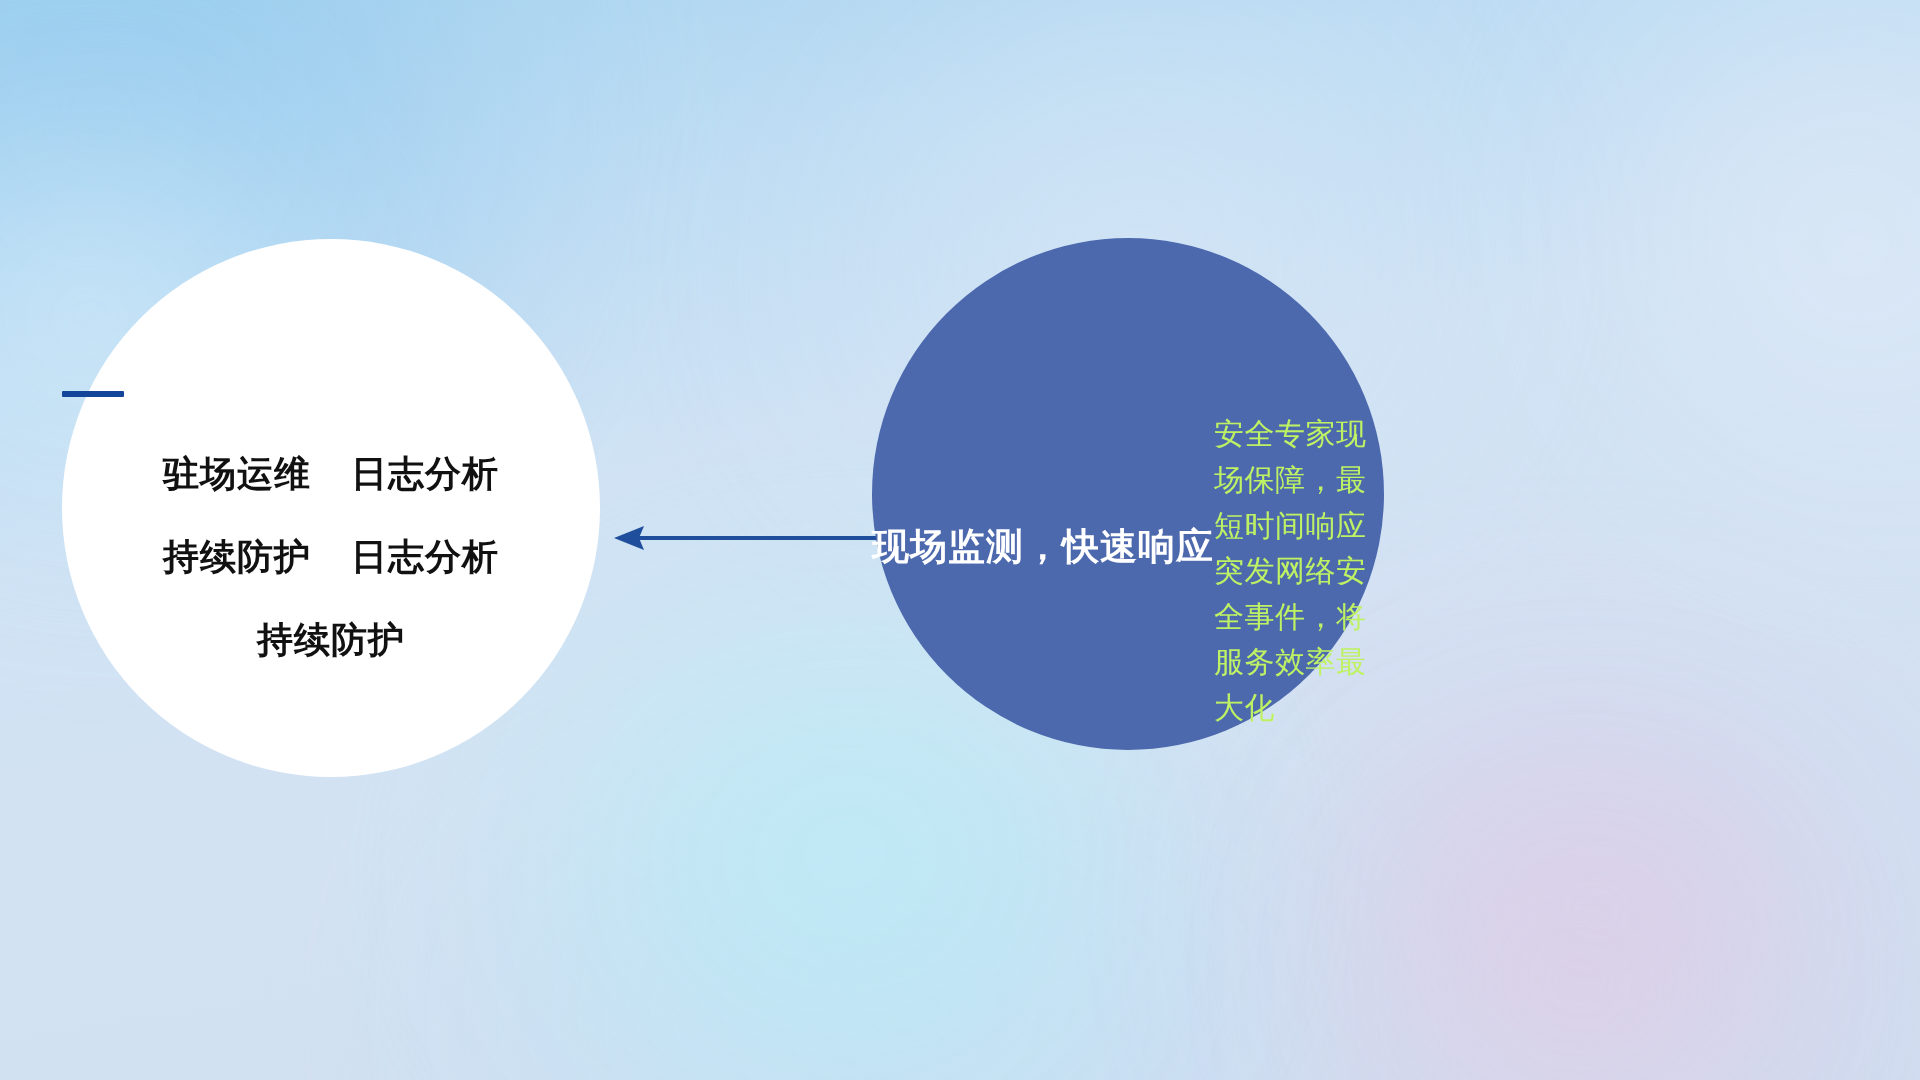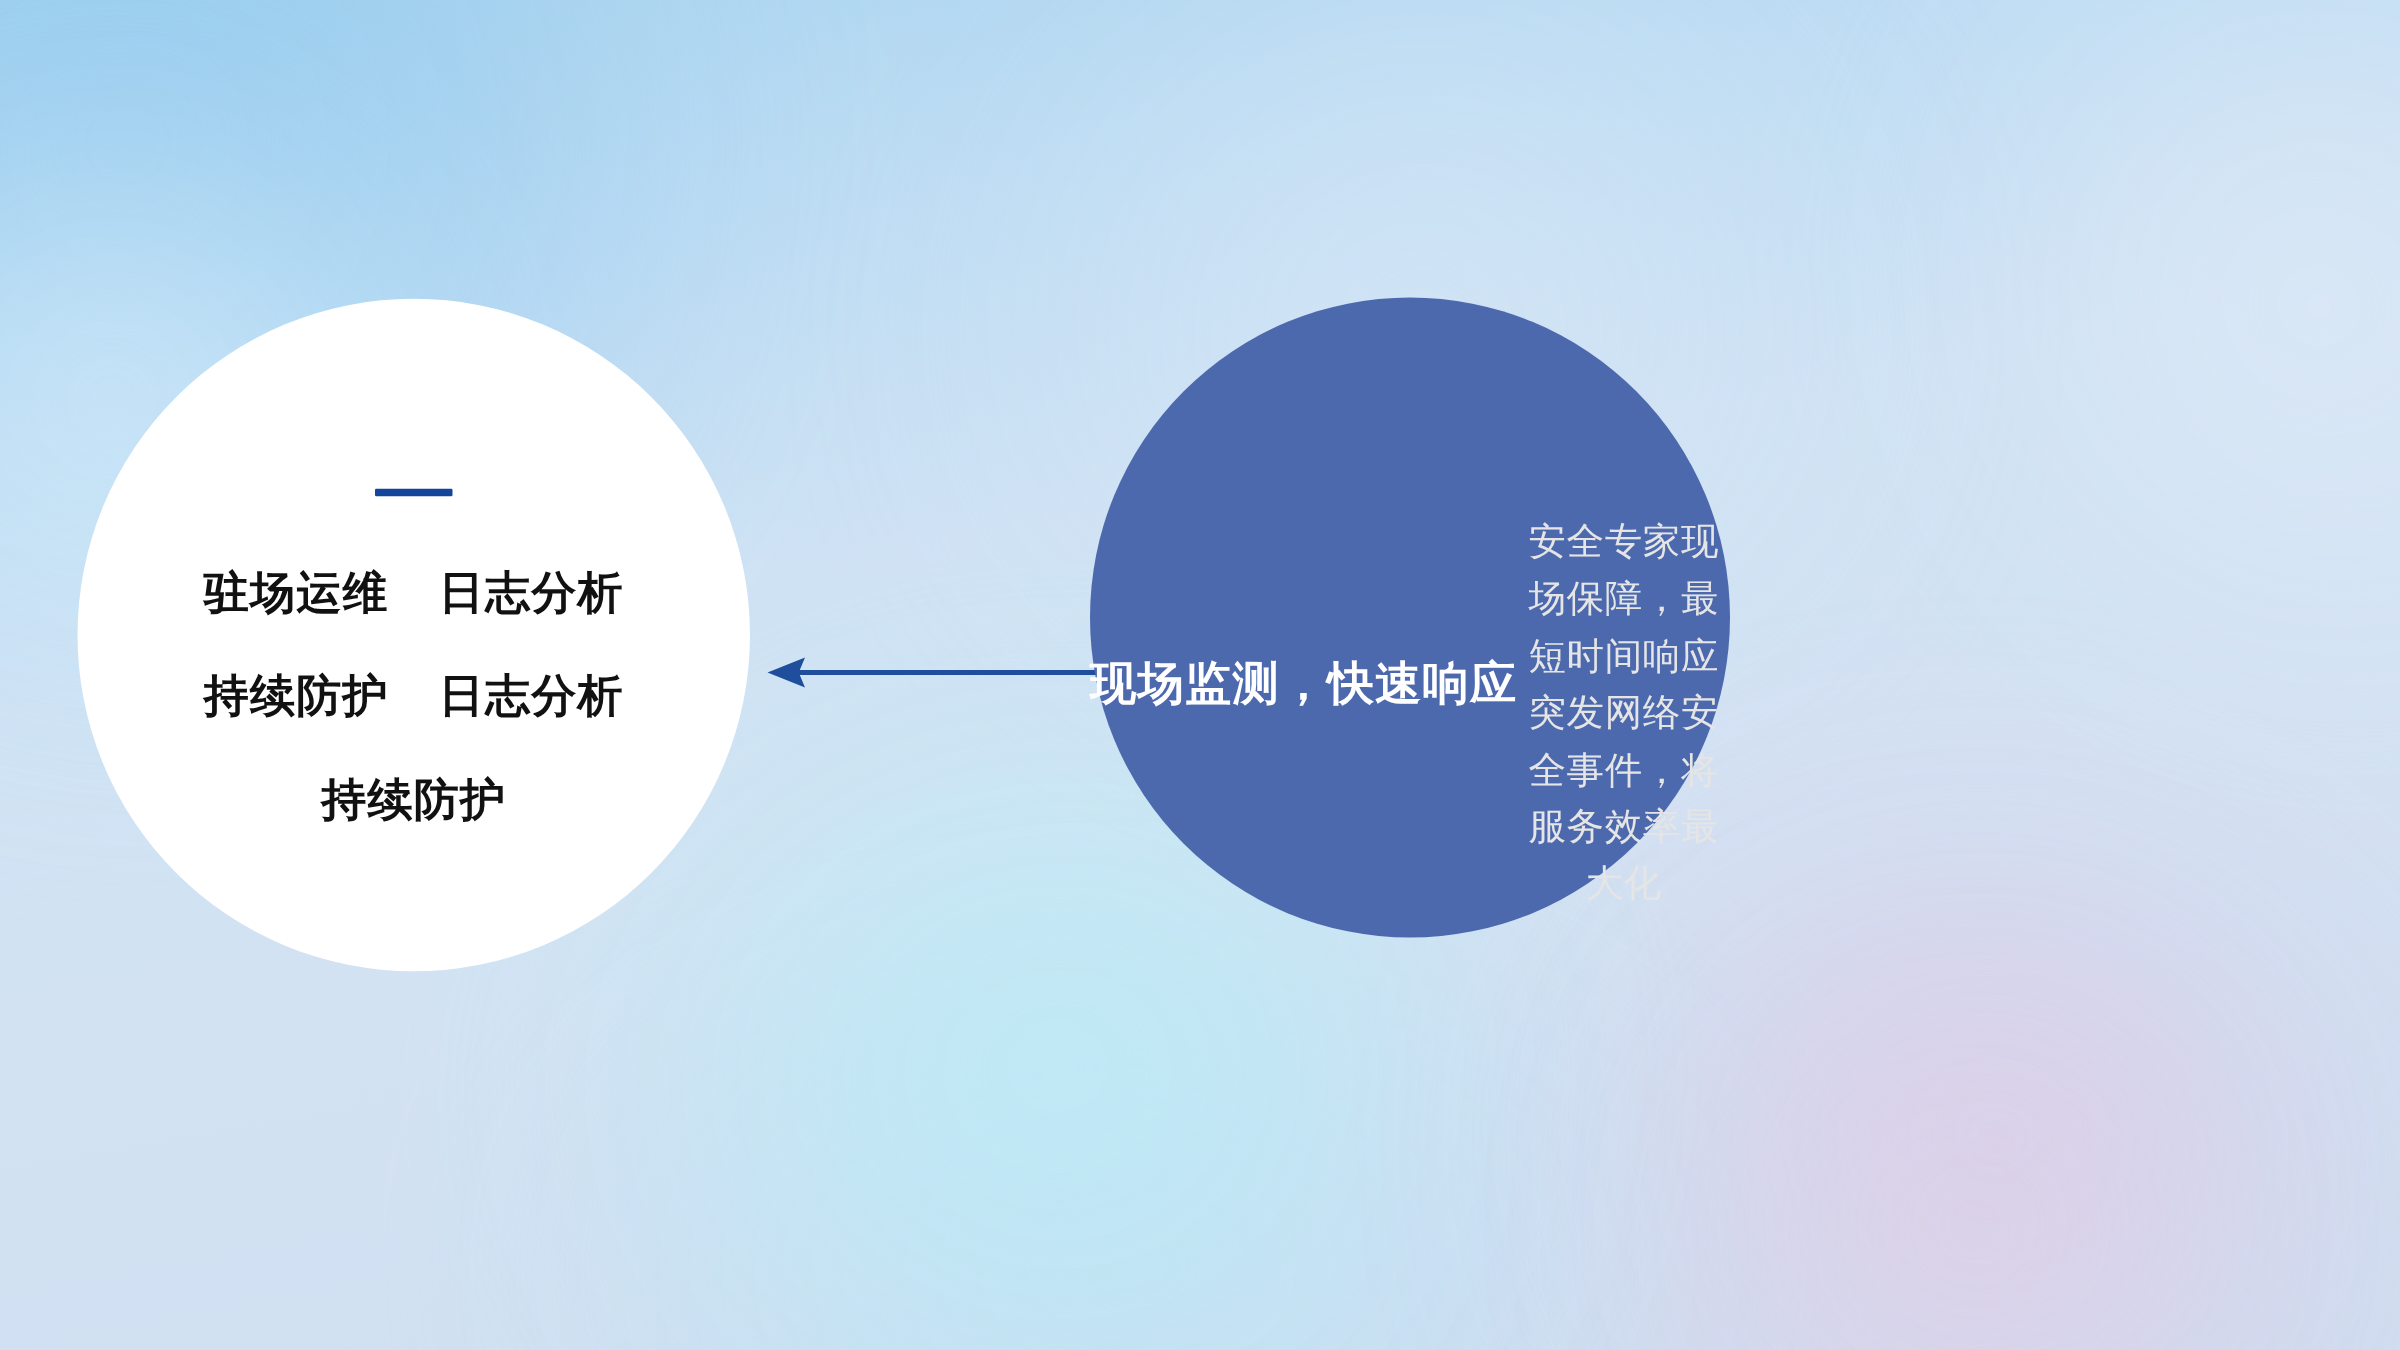--- a/index.html
+++ b/index.html
@@ -90,21 +90,20 @@
   }
 
   #circle-left {
     left: 62px;
     top: 239px;
     width: 538px;
     height: 538px;
     background: #ffffff;
     display: flex;
     flex-direction: column;
-    align-items: center;
     justify-content: flex-start;
     padding-top: 152px;
   }
 
   #circle-right {
     left: 1354px;
     top: 260px;
     width: 560px;
     height: 560px;
     background: #ffffff;
@@ -164,22 +163,22 @@
     font-weight: bold;
     color: #ffffff;
     white-space: nowrap;
     letter-spacing: 1px;
   }
   .center-body {
     margin-top: 48px;
     width: 400px;
     font-size: 30px;
     line-height: 1.52;
-    color: #e5e5e5;
-    text-align: center;
+    color: #bef264;
+    text-align: left;
     letter-spacing: 0.5px;
   }
 
   
   .right-inner {
     position: absolute;
     left: 0;
     top: 0;
     width: 100%;
     height: 100%;

